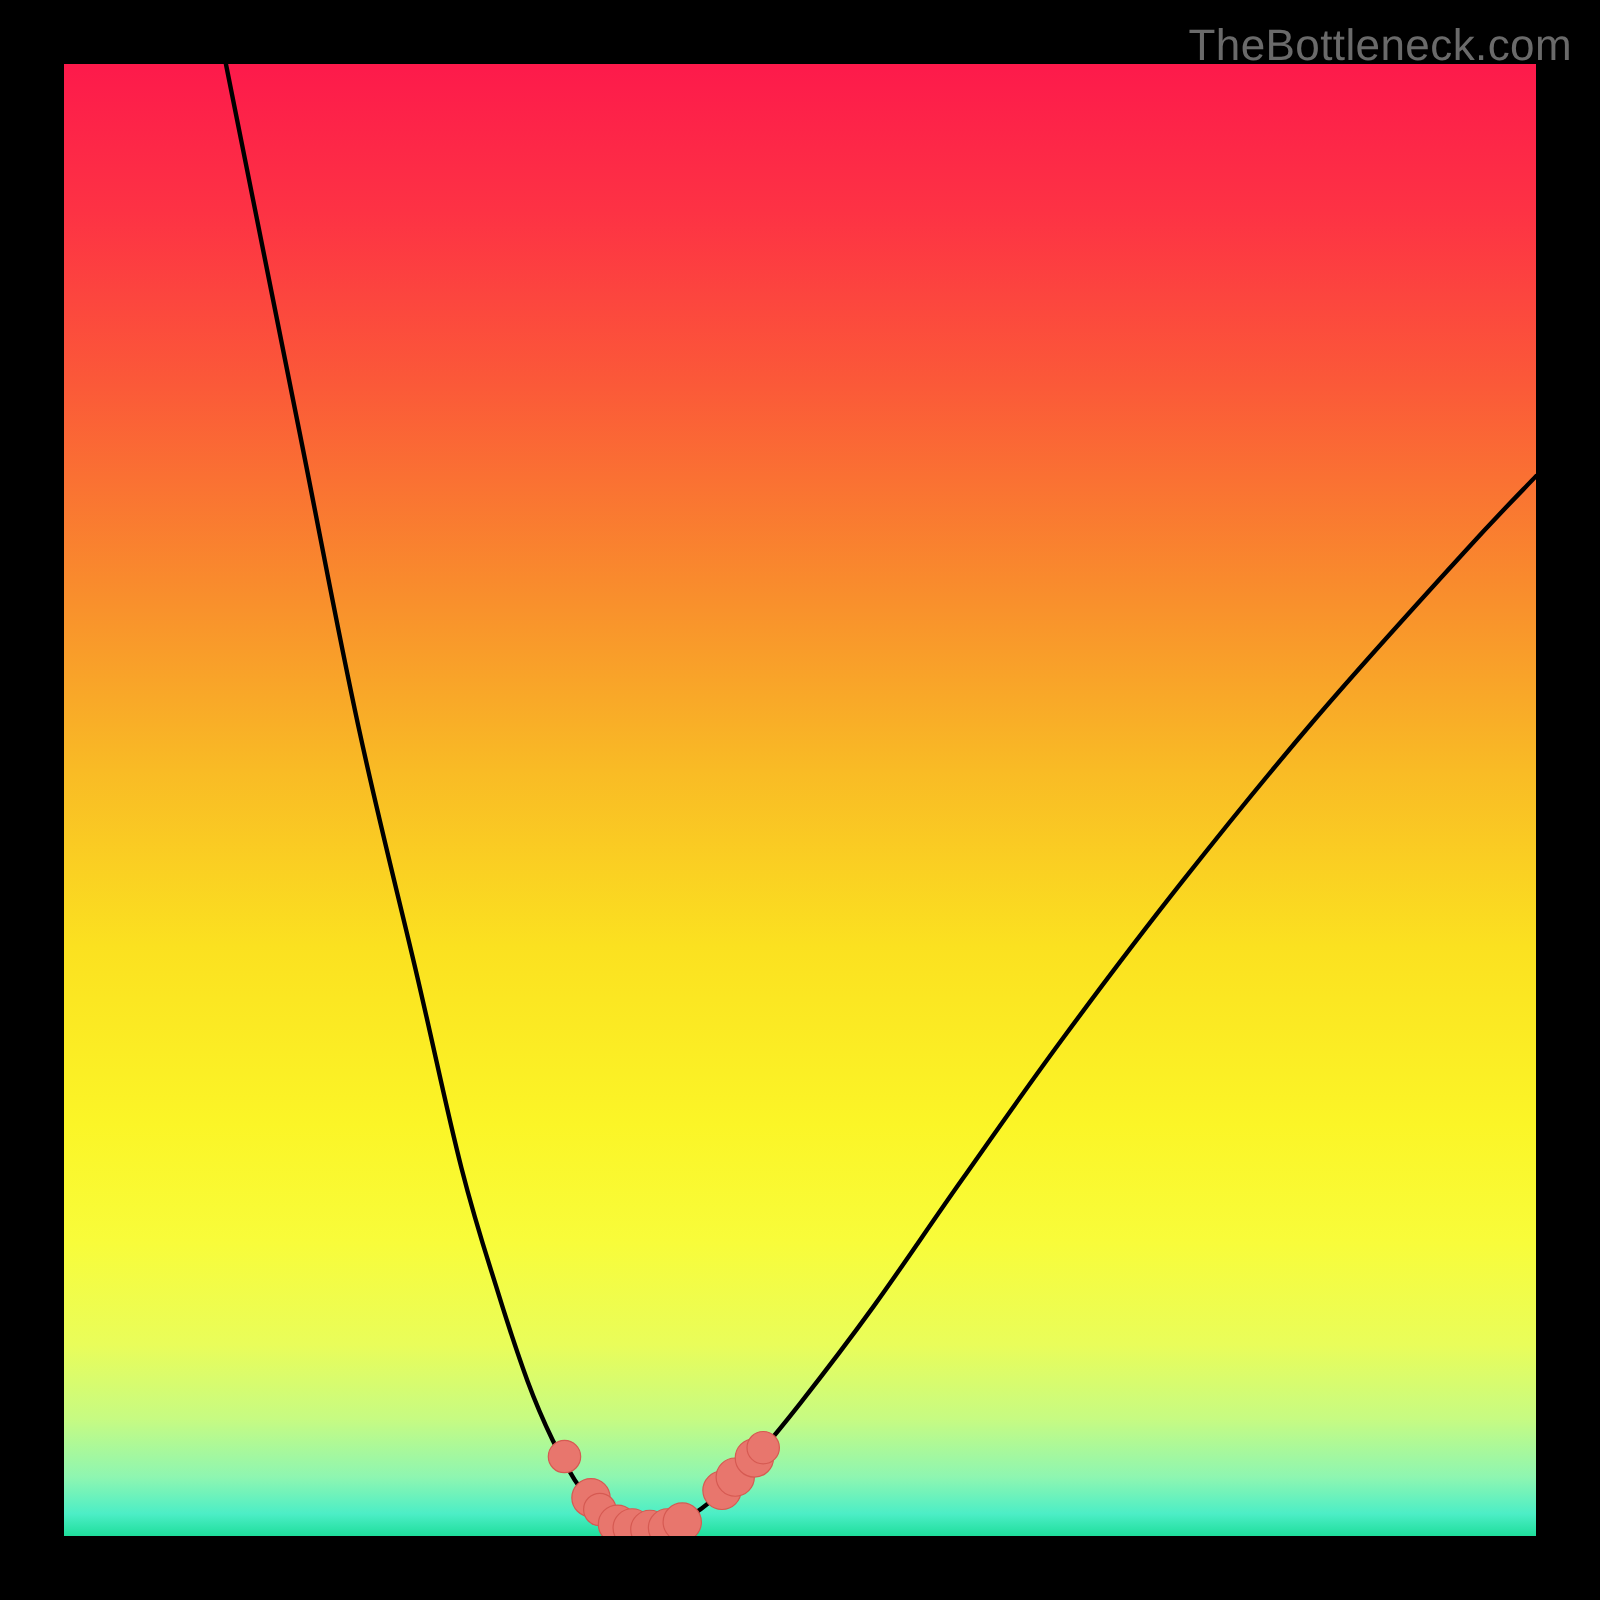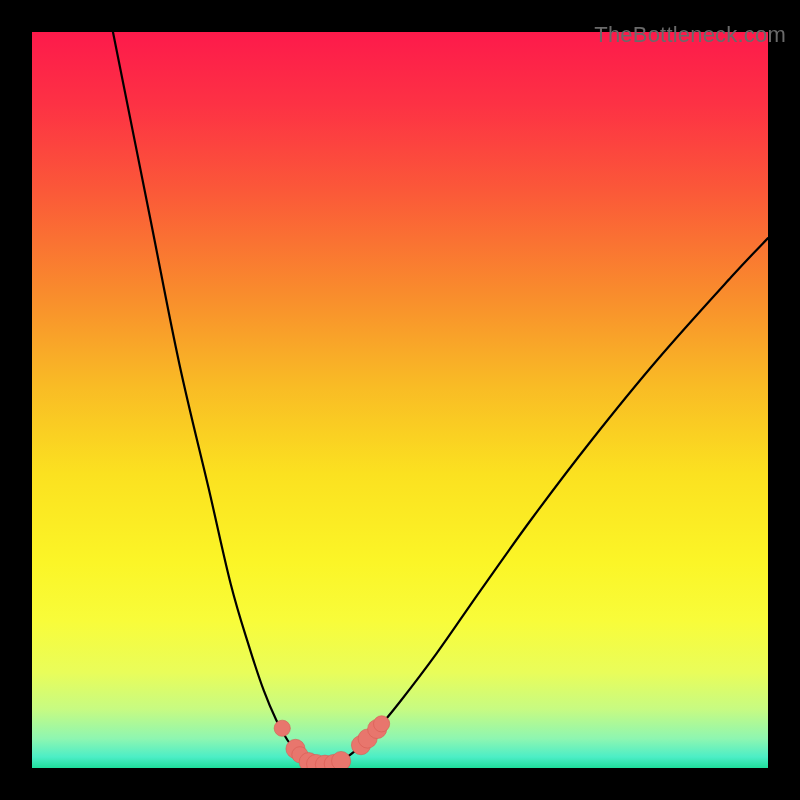--- a/index.html
+++ b/index.html
@@ -27,21 +27,21 @@
   .gradient-layer {
     position: absolute;
     inset: 0;
   }
   .curve-svg {
     position: absolute;
     inset: 0;
   }
   .watermark {
     position: absolute;
-    top: 22px;
+    top: 10px;
     right: 14px;
     color: #6a6a6a;
     font-size: 22px;
     font-weight: 400;
     letter-spacing: 0.2px;
   }
 </style>
 </head>
 <body>
 

